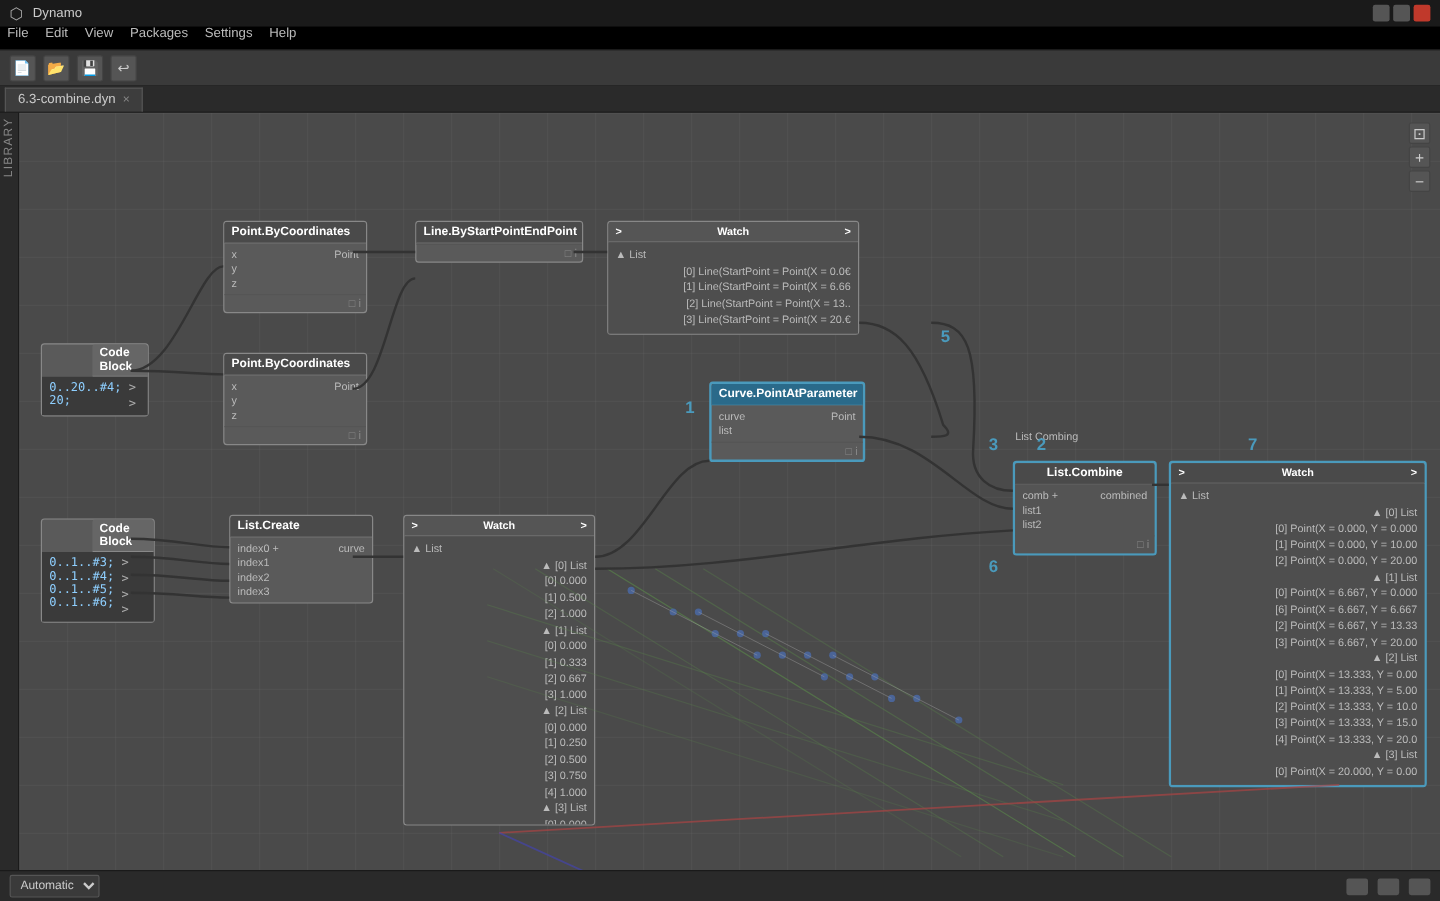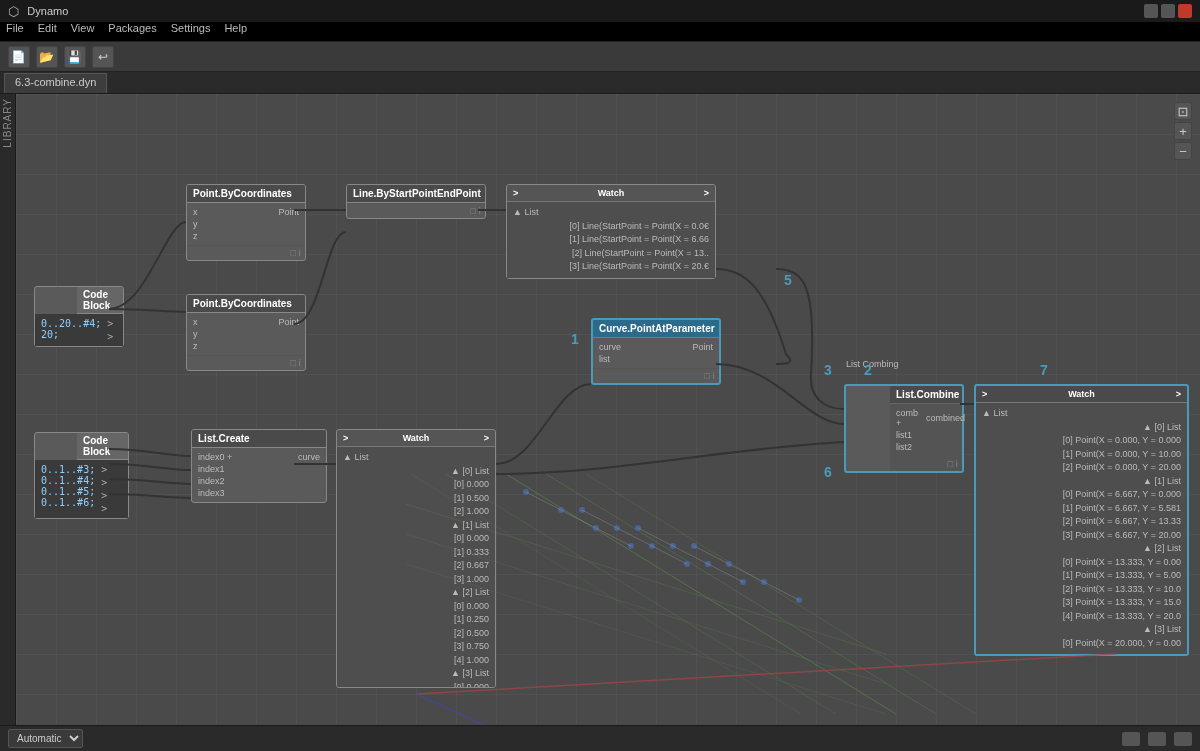--- a/index.html
+++ b/index.html
@@ -68,21 +68,20 @@
     .tab {
       background: #3d3d3d;
       border: 1px solid #555;
       border-bottom: none;
       padding: 2px 10px;
       font-size: 11px;
       color: #ccc;
       cursor: pointer;
       display: flex; align-items: center; gap: 6px;
       height: 20px;
-      flex-direction: column;
     }
     .tab .close-x { color: #888; font-size: 10px; cursor: pointer; }
 
     
     #main {
       display: flex;
       height: calc(751px - 22px - 20px - 30px - 22px - 26px);
       position: relative;
     }
 
@@ -249,21 +248,20 @@
     .code-port { display: flex; flex-direction: column; gap: 2px; justify-content: center; }
     .port-arrow { color: #aaa; font-size: 10px; }
 
     
     .combine-node {
       position: absolute;
       background: #5a5a5a;
       border: 2px solid #4a9abc;
       border-radius: 3px;
       font-size: 10px;
-      padding-left: 44px;
     }
     .combine-header {
       background: #4a4a4a;
       padding: 3px 6px;
       font-weight: bold;
       color: #fff;
       border-radius: 2px 2px 0 0;
       text-align: center;
       border-bottom: 1px solid #666;
     }
@@ -524,21 +522,21 @@
         <div class="code-text">0..1..#3;<br>0..1..#4;<br>0..1..#5;<br>0..1..#6;</div>
         <div class="code-port">
           <span class="port-arrow">&gt;</span>
           <span class="port-arrow">&gt;</span>
           <span class="port-arrow">&gt;</span>
           <span class="port-arrow">&gt;</span>
         </div>
       </div>
     </div>
 
-    <div class="node" style="left:175px; top:335px; width:136px;">
+    <div class="node" style="left:175px; top:335px; width:120px;">
       <div class="node-header dark">List.Create</div>
       <div class="node-body">
         <div class="node-row">
           <span class="port-label">index0 +</span>
           <span class="port-label right">curve</span>
         </div>
         <div class="node-row">
           <span class="port-label">index1</span>
         </div>
         <div class="node-row">
@@ -621,21 +619,21 @@
         <span>&gt;</span>
       </div>
       <div class="watch-content" style="max-height:265px; overflow:hidden;">
         <div>▲ List</div>
         <div class="list-item">▲ [0] List</div>
         <div class="list-item indent2">[0] Point(X = 0.000, Y = 0.000</div>
         <div class="list-item indent2">[1] Point(X = 0.000, Y = 10.00</div>
         <div class="list-item indent2">[2] Point(X = 0.000, Y = 20.00</div>
         <div class="list-item">▲ [1] List</div>
         <div class="list-item indent2">[0] Point(X = 6.667, Y = 0.000</div>
-        <div class="list-item indent2">[1] Point(X = 6.667, Y = 5.581</div>
+        <div class="list-item indent2">[6] Point(X = 6.667, Y = 6.667</div>
         <div class="list-item indent2">[2] Point(X = 6.667, Y = 13.33</div>
         <div class="list-item indent2">[3] Point(X = 6.667, Y = 20.00</div>
         <div class="list-item">▲ [2] List</div>
         <div class="list-item indent2">[0] Point(X = 13.333, Y = 0.00</div>
         <div class="list-item indent2">[1] Point(X = 13.333, Y = 5.00</div>
         <div class="list-item indent2">[2] Point(X = 13.333, Y = 10.0</div>
         <div class="list-item indent2">[3] Point(X = 13.333, Y = 15.0</div>
         <div class="list-item indent2">[4] Point(X = 13.333, Y = 20.0</div>
         <div class="list-item">▲ [3] List</div>
         <div class="list-item indent2">[0] Point(X = 20.000, Y = 0.00</div>

